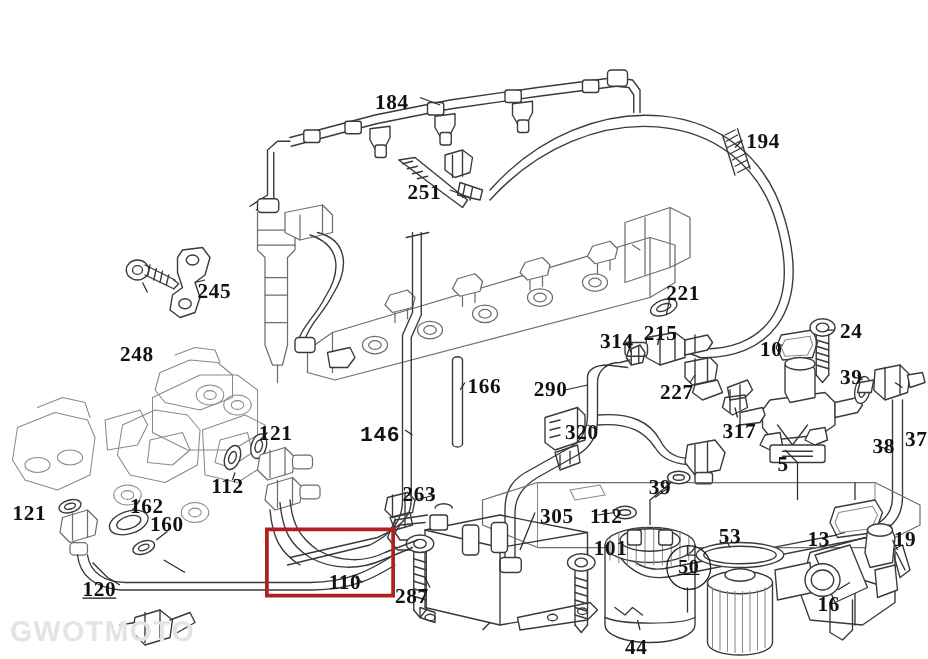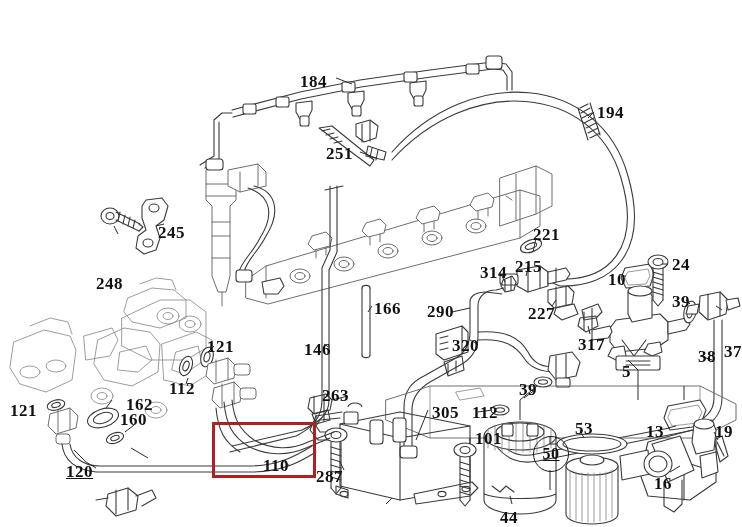--- a/index.html
+++ b/index.html
@@ -523,38 +523,39 @@
   <div class="callout" style="left:672px;top:256px;">24</div>
   <div class="callout" style="left:528px;top:305px;">227</div>
   <div class="callout" style="left:672px;top:293px;">39</div>
   <div class="callout" style="left:724px;top:303px;margin-top:40px;">37</div>
   <div class="callout" style="left:374px;top:300px;">166</div>
   <div class="callout" style="left:427px;top:303px;">290</div>
   <div class="callout" style="left:452px;top:337px;">320</div>
   <div class="callout" style="left:578px;top:336px;">317</div>
   <div class="callout" style="left:622px;top:363px;">5</div>
   <div class="callout" style="left:698px;top:348px;">38</div>
-  <div class="callout" style="left:304px;top:341px;">146</div>
+  <div class="callout" style="left:288px;top:341px;font-family:Liberation Mono, monospace;">146</div>
   <div class="callout" style="left:207px;top:338px;">121</div>
   <div class="callout" style="left:169px;top:380px;">112</div>
-  <div class="callout" style="left:104px;top:396px;margin-left:22px;">162</div>
+  <div class="callout" style="left:104px;top:396px;">162</div>
   <div class="callout" style="left:120px;top:411px;">160</div>
   <div class="callout" style="left:10px;top:402px;">121</div>
   <div class="callout" style="left:322px;top:387px;">263</div>
   <div class="callout" style="left:432px;top:404px;">305</div>
   <div class="callout" style="left:472px;top:404px;">112</div>
   <div class="callout" style="left:519px;top:381px;">39</div>
   <div class="callout" style="left:575px;top:420px;">53</div>
   <div class="callout" style="left:646px;top:423px;">13</div>
   <div class="callout" style="left:715px;top:423px;font-family:Liberation Serif, serif;">19</div>
   <div class="callout" style="left:475px;top:430px;">101</div>
   <div class="callout" style="left:66px;top:463px;text-decoration:underline;">120</div>
   <div class="callout" style="left:263px;top:457px;">110</div>
   <div class="callout" style="left:316px;top:468px;">287</div>
   <div class="callout" style="left:654px;top:475px;">16</div>
   <div class="callout" style="left:368px;top:524px;">269</div>
   <div class="callout" style="left:500px;top:509px;">44</div>
   <div class="callout circ" style="left:533px;top:436px;text-decoration:underline;">50</div>
 
   <div id="highlight-box" style="left: 212px; top: 422px; width: 104px; height: 56px; border-color: rgb(176, 32, 32);"></div>
 
+  <div id="watermark">GWOTMOTO</div>
 
 </div>
 
 </body></html>

